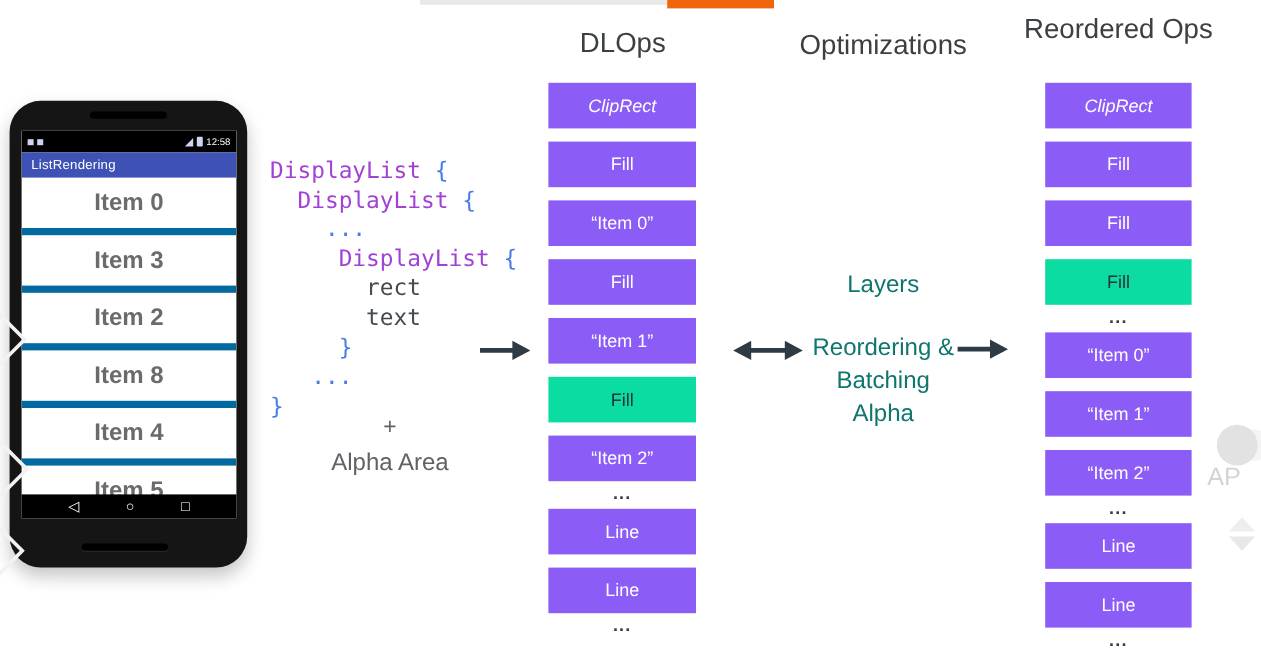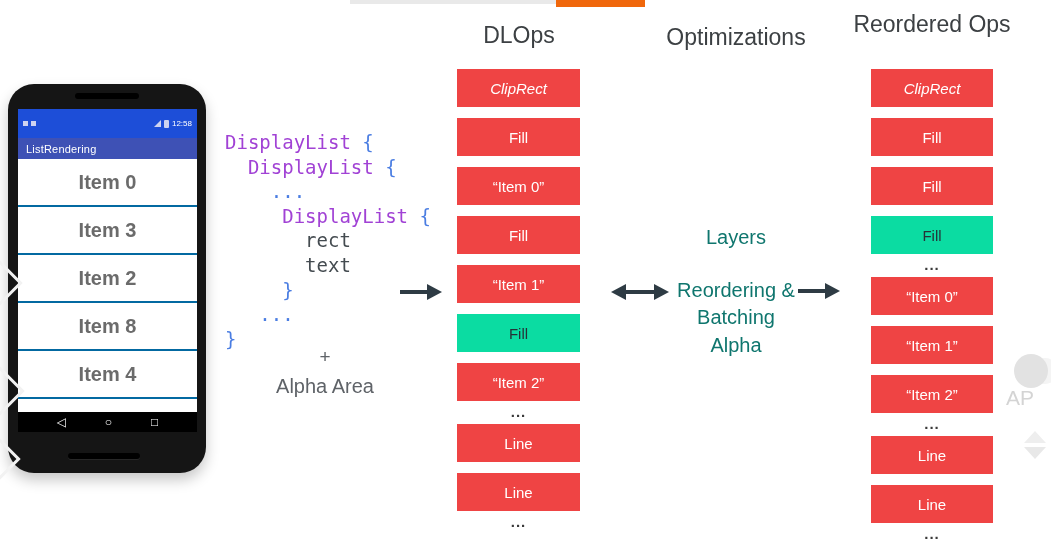--- a/index.html
+++ b/index.html
@@ -28,40 +28,40 @@
   }
   .phone-speaker-bottom {
     position: absolute; left: 60px; top: 369px; width: 72px; height: 6px;
     background: #000; border-radius: 3px; box-shadow: 0 1px 0 rgba(255,255,255,.08);
   }
   .phone-screen {
     position: absolute; left: 10px; top: 25px; width: 179px; height: 323px;
     background: #ffffff; overflow: hidden;
   }
   .status-bar {
-    height: 29px; background: #1d4ed8; color: #fff;
+    height: 18px; background: #000000; color: #fff;
     display: flex; align-items: center; padding: 0 5px;
     font-size: 8px;
   }
   .status-left { display: flex; gap: 3px; }
   .status-sq { width: 5px; height: 5px; background: #cdd3f0; display: inline-block; }
   .status-right { margin-left: auto; display: flex; align-items: center; gap: 3px; }
   .sig { width: 0; height: 0; border-left: 7px solid transparent; border-bottom: 7px solid #cdd3f0; }
   .batt { width: 5px; height: 8px; background: #cdd3f0; border-radius: 1px; }
   .status-time { color: #ffffff; font-size: 8px; }
   .app-bar {
     height: 21px; background: #3e51b5; color: #ffffff;
     display: flex; align-items: center; padding-left: 8px;
     font-size: 11px; font-weight: 500; letter-spacing: .2px;
   }
   .phone-list { height: 269px; overflow: hidden; }
   .phone-row {
     height: 48px; display: flex; align-items: center; justify-content: center;
     font-size: 20px; font-weight: bold; color: #6b6b6b;
-    border-bottom: 2px solid #0369a1;
+    border-bottom: 6px solid #0369a1;
   }
   .nav-bar {
     position: absolute; left: 10px; bottom: 41px; width: 179px; height: 20px;
     background: #000; display: flex; align-items: center; justify-content: space-evenly;
     color: #fdfdfd; font-size: 12px;
   }
   .nav-bar span { line-height: 20px; }
 
   
   .code-block {
@@ -86,21 +86,21 @@
 
   
   .ops-col { display: flex; flex-direction: column; }
   .col-dlops     { left: 457px; top: 69px; width: 123px; }
   .col-reordered { left: 871px; top: 69px; width: 122px; }
   .op-box {
     height: 38px; margin-bottom: 11px; flex: none;
     display: flex; align-items: center; justify-content: center;
     font-size: 15px; color: #ffffff;
   }
-  .op-box.blue  { background: #ef4444; }
+  .op-box.blue  { background: #8b5cf6; }
   .op-box.green { background: #0bdca2; color: #263238; }
   .op-box.italic { font-style: italic; }
   .op-ellipsis {
     height: 12px; margin: -4px 0 4px; flex: none;
     display: flex; align-items: flex-start; justify-content: center;
     font-size: 15px; font-weight: bold; color: #3a3a3a;
     letter-spacing: 1px; line-height: 8px;
   }
 
   

